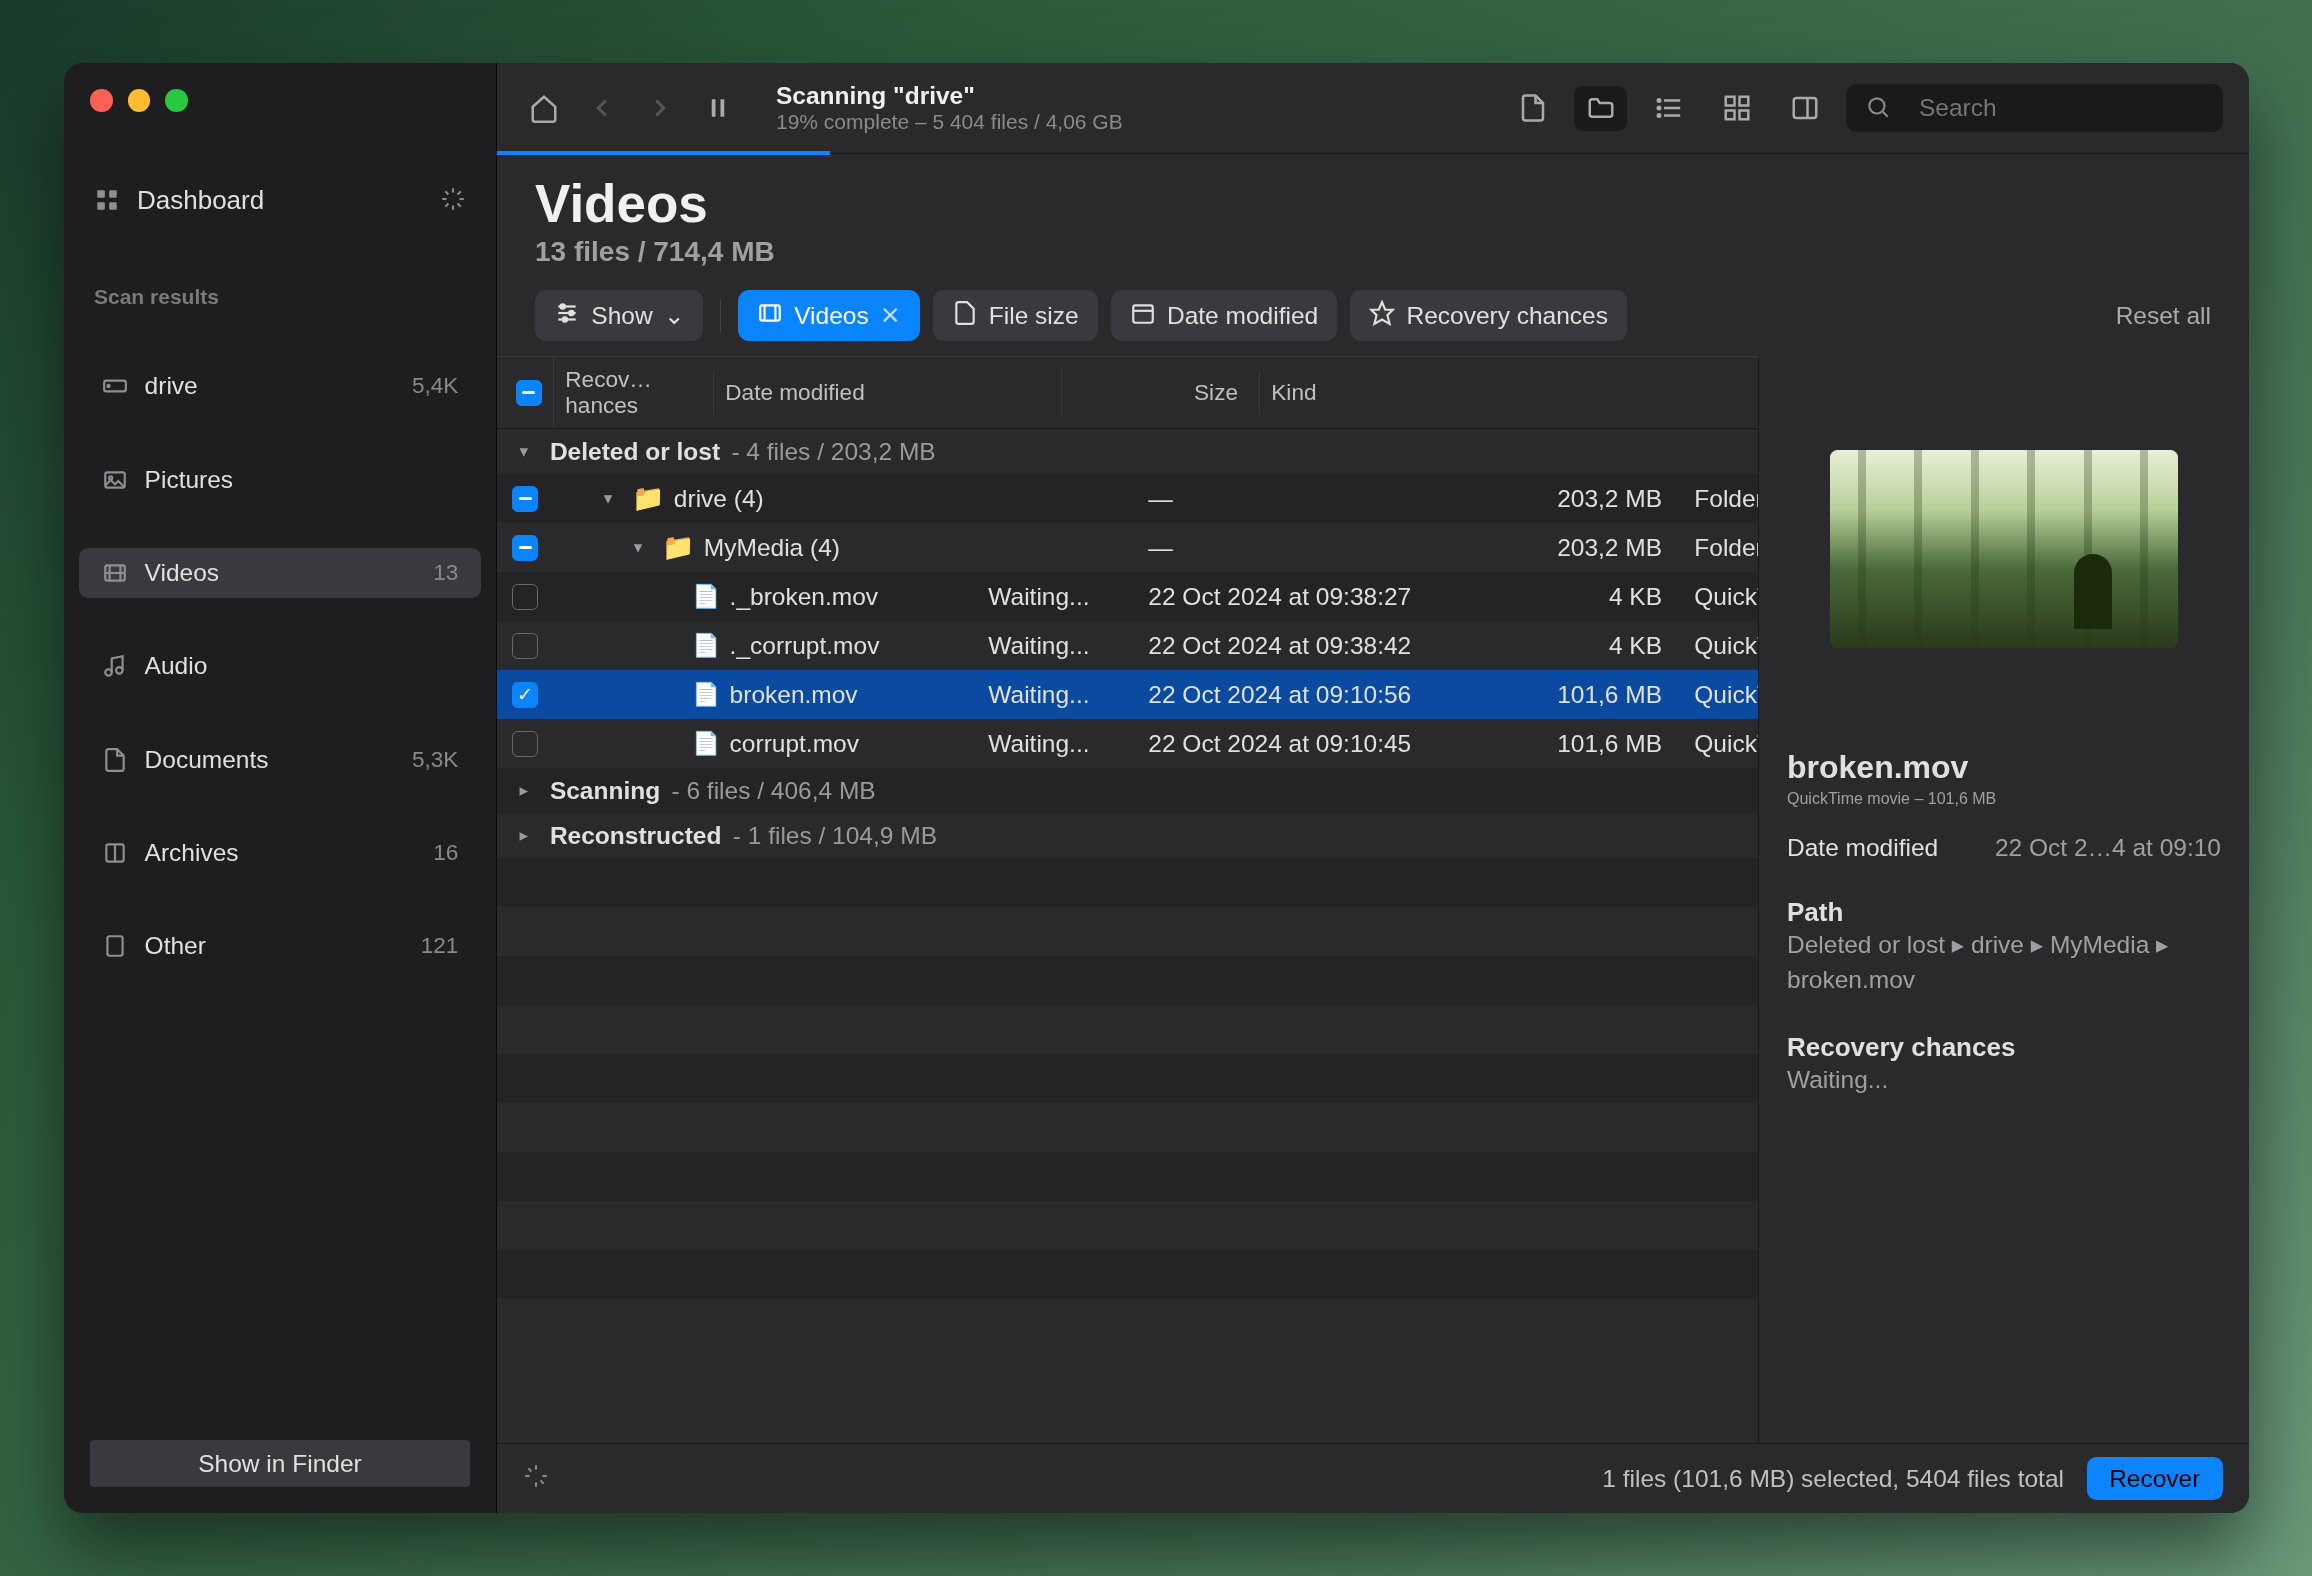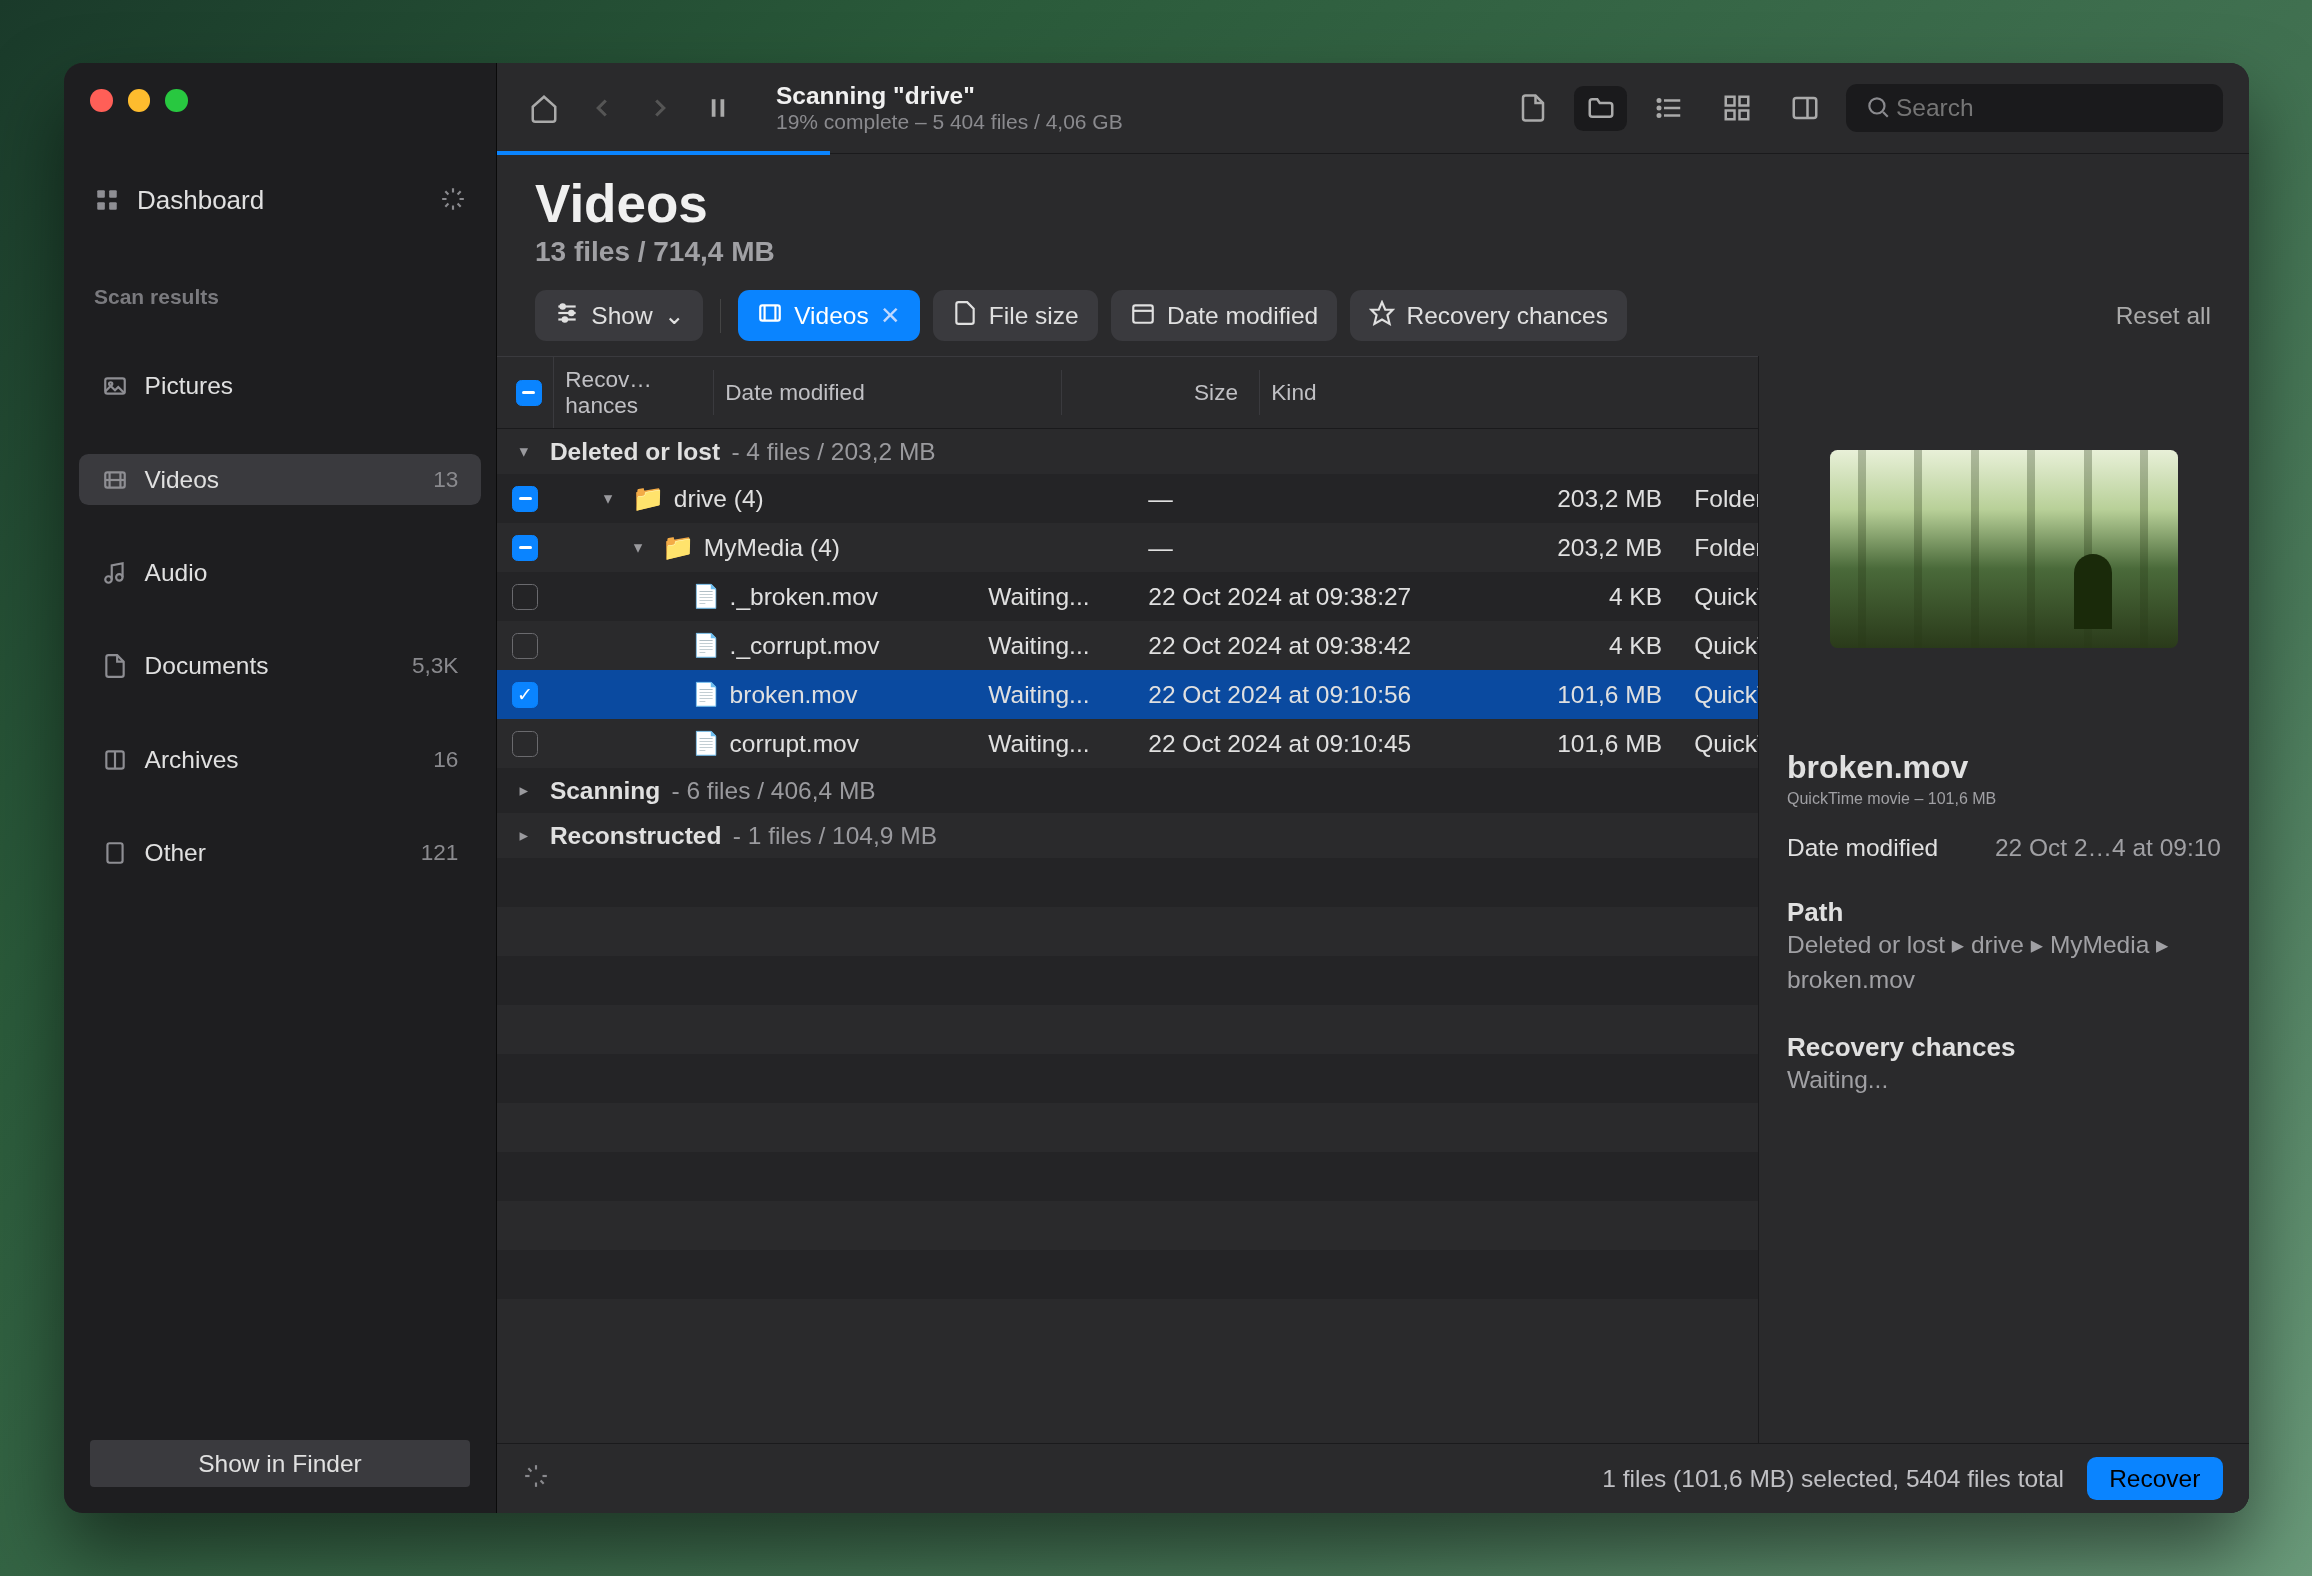--- a/index.html
+++ b/index.html
@@ -47,21 +47,21 @@
 }
 .toolbar-icons { display: flex; gap: 17px; align-items: center; }
 .tb-btn { width: 41px; height: 41px; display: flex; align-items: center; justify-content: center; color: #aaa; border-radius: 7.5px; cursor: pointer; }
 .tb-btn.dim { color: #555; }
 .scan-info { margin-left: 19px; flex: 1; }
 .scan-title { font-size: 24.5px; font-weight: 600; color: #f0f0f0; }
 .scan-sub { font-size: 21px; color: #8a8a8e; }
 .tb-right { display: flex; gap: 15px; align-items: center; margin-left: auto; }
 .tb-icon-btn { width: 53px; height: 45px; display: flex; align-items: center; justify-content: center; border-radius: 9.4px; cursor: pointer; color: #aaa; }
 .tb-icon-btn.darker { background: #1a1a1c; }
-.search-box { display: flex; align-items: center; gap: 5px; background: #1a1a1c; border-radius: 11.3px; padding: 9.4px 19px; width: 377px; }
+.search-box { display: flex; align-items: center; gap: 28px; background: #1a1a1c; border-radius: 11.3px; padding: 9.4px 19px; width: 377px; }
 .search-box input { background: transparent; border: none; outline: none; color: #e0e0e0; font-size: 24.5px; flex: 1; }
 .progress-bar { position: absolute; bottom: -1.9px; left: 0; height: 3.8px; background: #0a84ff; width: 19%; }
 .header-sec { padding: 19px 38px 22.6px; }
 .header-title { font-size: 53px; font-weight: 700; color: #f0f0f0; }
 .header-sub { font-size: 28px; font-weight: 600; color: #a0a0a4; margin-top: 1.9px; }
 .filter-bar { display: flex; align-items: center; gap: 13px; padding: 0 38px 15px; }
 .chip { display: flex; align-items: center; gap: 11.3px; background: #3a3a3e; border-radius: 11.3px; padding: 9.4px 19px; font-size: 24.5px; color: #e0e0e0; cursor: pointer; }
 .chip.blue { background: #0a84ff; color: #fff; }
 .chip .x { color: #c0d8ff; }
 .reset-all { margin-left: auto; color: #aaa; font-size: 24.5px; cursor: pointer; }
@@ -160,20 +160,30 @@
             <line x1="4.93" y1="19.07" x2="7.76" y2="16.24"></line>
             <line x1="16.24" y1="7.76" x2="19.07" y2="4.93"></line>
           </svg>
       </span>
     </div>
     <div class="side-header">Scan results</div>
 
     <div class="side-row">
       <span class="side-icon">
           <svg viewBox="0 0 24 24" fill="none" stroke="currentColor" stroke-width="2">
+            <rect x="2" y="7" width="20" height="10" rx="2"></rect>
+            <circle cx="6" cy="12" r="1" fill="currentColor"></circle>
+          </svg>
+        </span>
+      <span>drive</span>
+      <span class="count">5,4K</span>
+    </div>
+    <div class="side-row">
+      <span class="side-icon">
+          <svg viewBox="0 0 24 24" fill="none" stroke="currentColor" stroke-width="2">
             <rect x="3" y="5" width="18" height="14" rx="2"></rect>
             <circle cx="8" cy="10" r="1.5"></circle>
             <path d="M3 17l5-5 4 4 3-3 6 6"></path>
           </svg>
         </span>
       <span>Pictures</span>
       <span class="count"></span>
     </div>
     <div class="side-row selected">
       <span class="side-icon">

